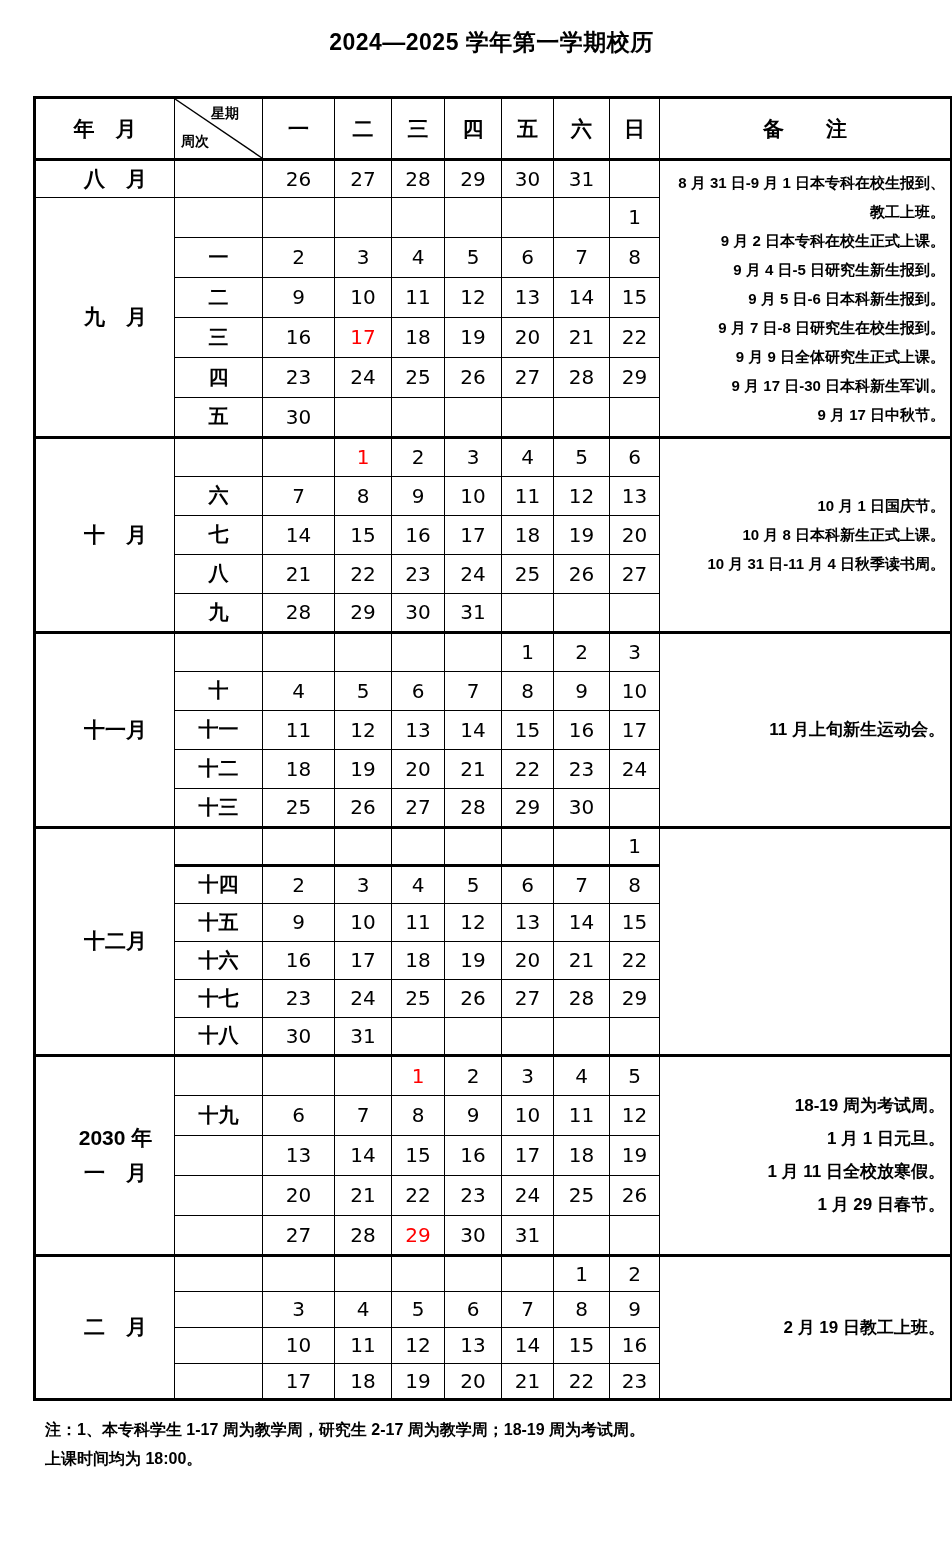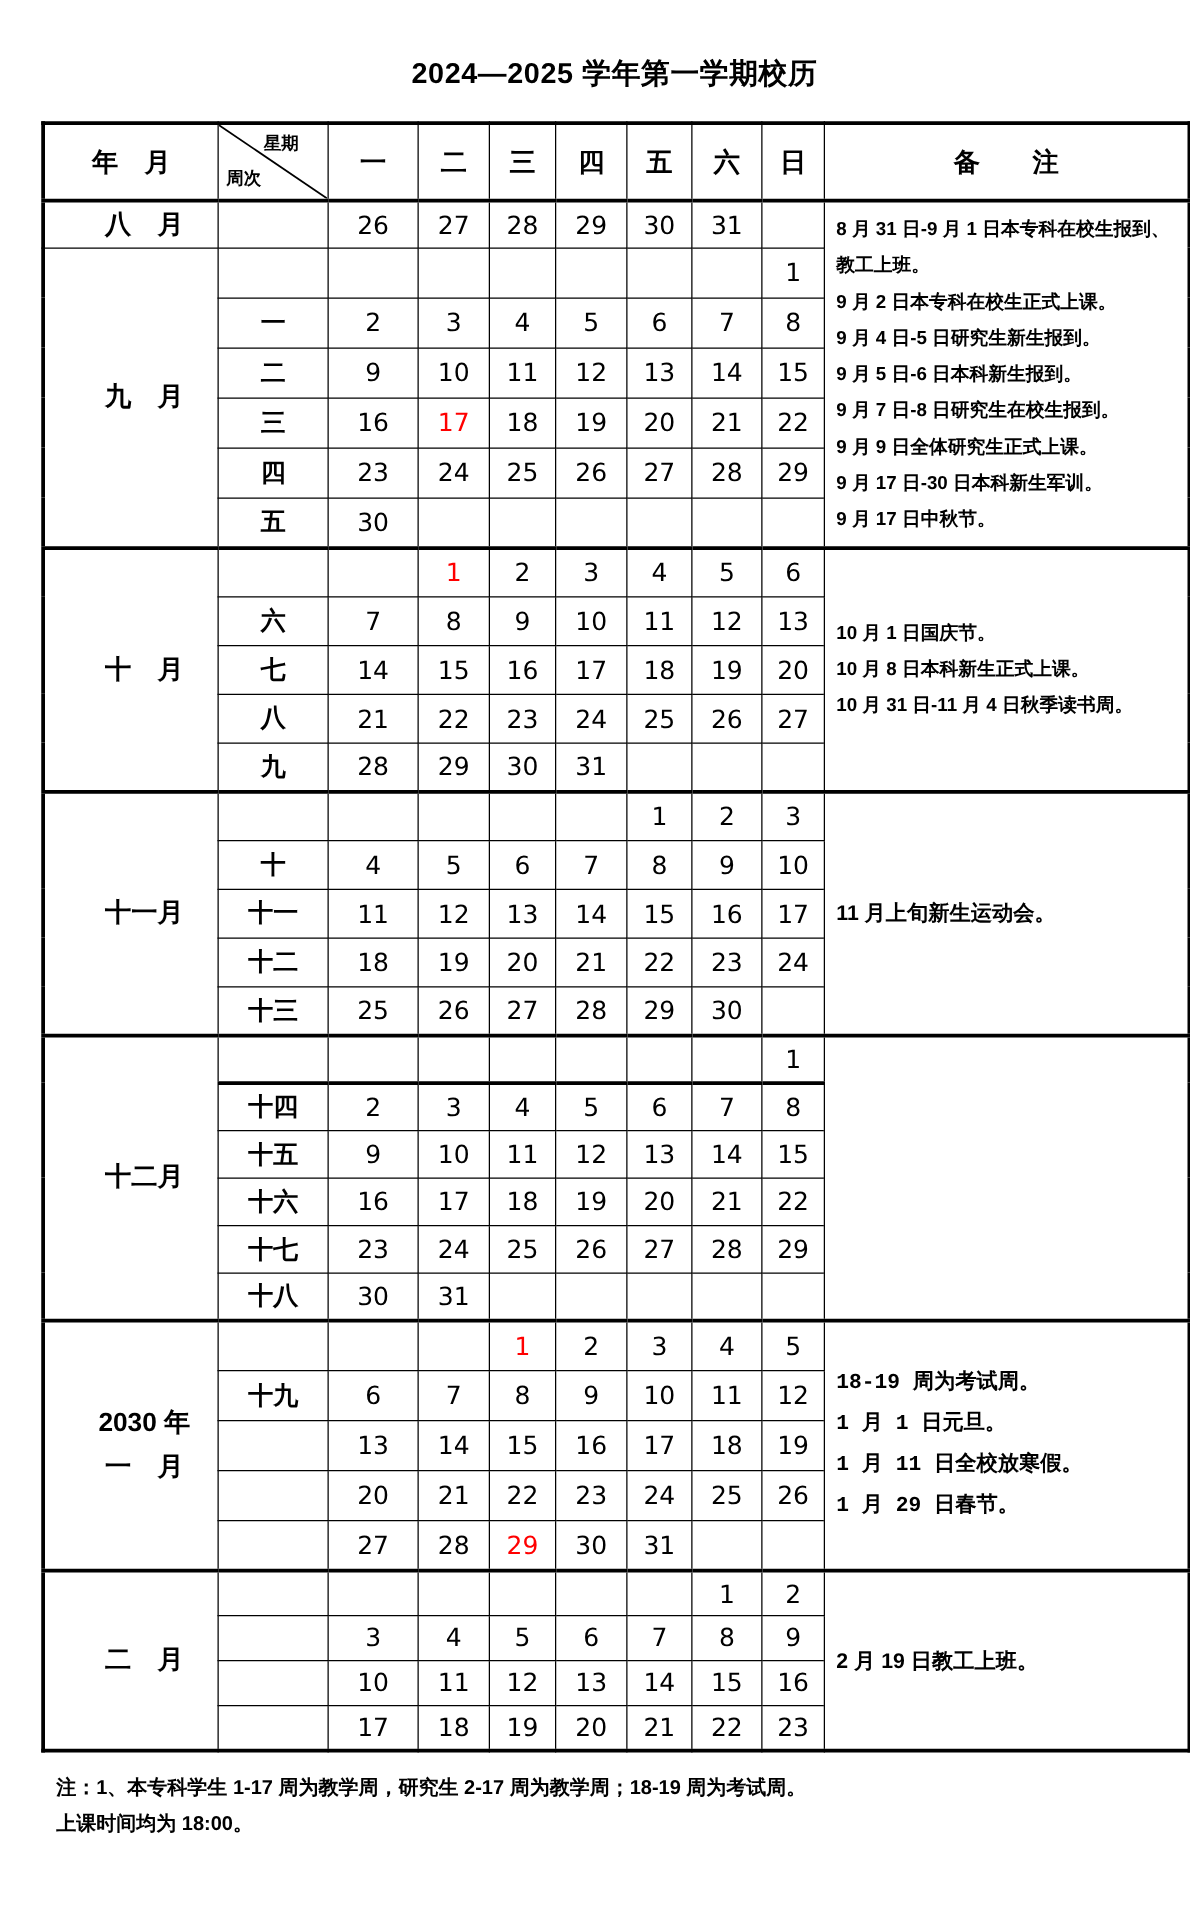--- a/index.html
+++ b/index.html
@@ -10,32 +10,32 @@
     font-family: "Liberation Sans", "DejaVu Sans", sans-serif;
   }
   .page {
     position: relative;
     width: 952px;
     height: 1542px;
     background: var(--page-bg, #fff);
     overflow: hidden;
   }
   .title {
-    margin: 16px;
+    margin: 0;
     padding-top: 27px;
     width: 917px;
     margin-left: 33px;
     text-align: center;
     font-size: 23px;
     font-weight: bold;
     letter-spacing: 0.5px;
   }
   table.cal {
     margin-left: 33px;
-    margin-top: 23px;
+    margin-top: 38px;
     border-collapse: collapse;
     table-layout: fixed;
     width: 917px;
     border: 3px solid var(--grid, #000);
   }
   th, td {
     border: 1px solid var(--grid, #000);
     text-align: center;
     vertical-align: middle;
     padding: 0;
@@ -85,29 +85,29 @@
   }
   td.day {
     font-family: "DejaVu Sans", "Liberation Sans", sans-serif;
     font-size: 20px;
     font-weight: 400;
   }
   td.day.red { color: var(--accent-red, #ff0000); }
   tr.block-start > td { border-top: 3px solid var(--grid, #000); }
   td.tb { border-bottom: 3px solid var(--grid, #000); }
   td.remark-cell {
-    text-align: left;
+    text-align: right;
     vertical-align: middle;
     padding: 3px 5px 3px 9px;
     font-size: 15px;
     font-weight: bold;
     line-height: 29px;
   }
   td.remark-m3, td.remark-m5, td.remark-m6 { font-size: 17px; }
-  td.remark-m5 { line-height: 33px; font-family: Liberation Mono, monospace; }
+  td.remark-m5 { line-height: 33px; }
   .rl { white-space: nowrap; }
   .notes {
     margin: 14px 0 16px 45px;
     width: 885px;
     font-size: 16px;
     font-weight: bold;
   }
   .notes p {
     margin: 0;
     line-height: 29px;

